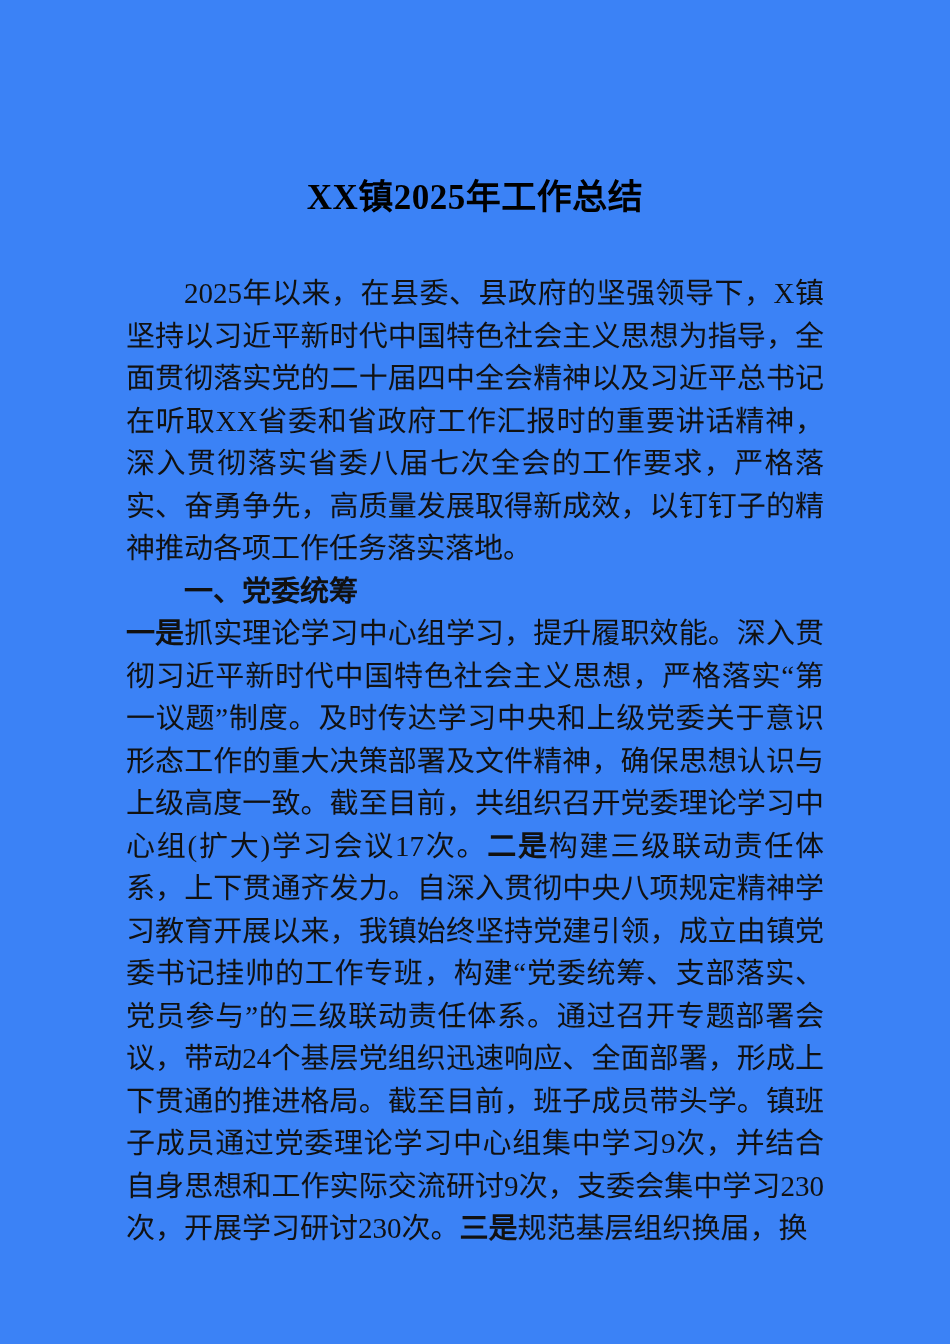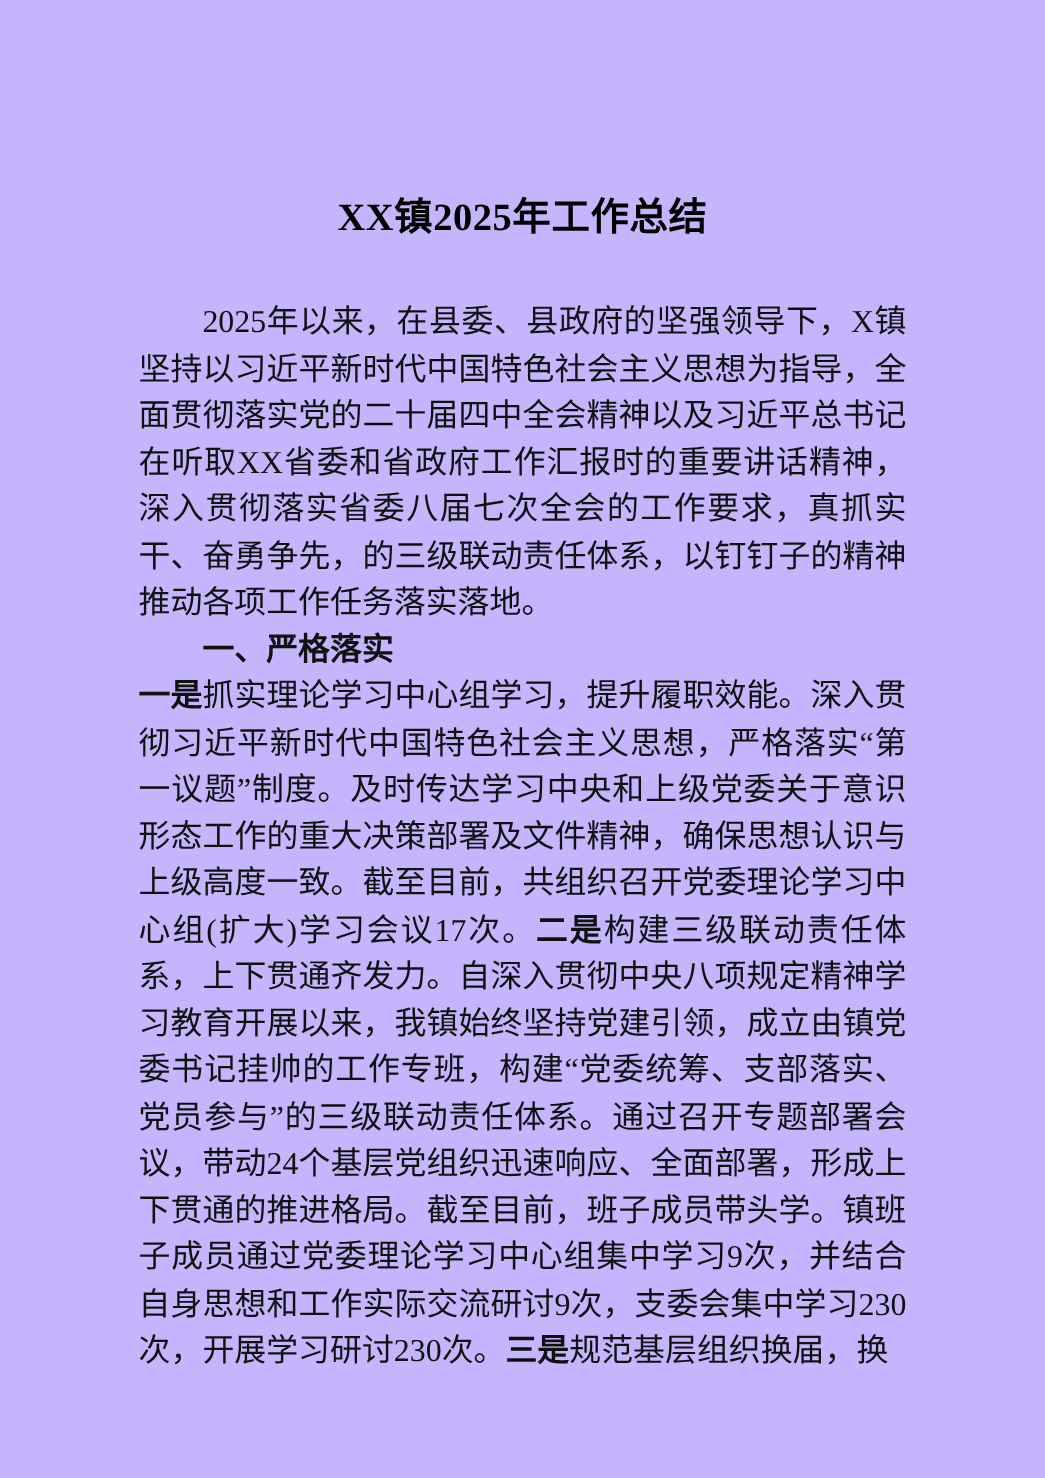--- a/index.html
+++ b/index.html
@@ -6,21 +6,21 @@
   html, body {
     margin: 0;
     padding: 0;
     background: #ffffff;
   }
 
   .page {
     position: relative;
     width: 950px;
     height: 1344px;
-    background: #c4b5fd;
+    background: #3b82f6;
     margin: 0 auto;
     overflow: hidden;
     box-sizing: border-box;
   }
 
   .content {
     position: absolute;
     left: 126px;
     top: 0;
     width: 698px;
@@ -73,19 +73,19 @@
 </head>
 <body>
 
 <div class="page">
   <div class="content">
 
     <h1 class="doc-title">XX镇2025年工作总结</h1>
 
     <div class="body-block">
 
-    <p class="para indent"><span class="plain-run">2025年以来，在县委、县政府的坚强领导下，X镇坚持以习近平新时代中国特色社会主义思想为指导，全面贯彻落实党的二十届四中全会精神以及习近平总书记在听取XX省委和省政府工作汇报时的重要讲话精神，深入贯彻落实省委八届七次全会的工作要求，真抓实干、奋勇争先，的三级联动责任体系，以钉钉子的精神推动各项工作任务落实落地。</span></p>
-        <p class="para indent heading"><span class="bold-run">一、严格落实</span></p>
+    <p class="para indent"><span class="plain-run">2025年以来，在县委、县政府的坚强领导下，X镇坚持以习近平新时代中国特色社会主义思想为指导，全面贯彻落实党的二十届四中全会精神以及习近平总书记在听取XX省委和省政府工作汇报时的重要讲话精神，深入贯彻落实省委八届七次全会的工作要求，严格落实、奋勇争先，高质量发展取得新成效，以钉钉子的精神推动各项工作任务落实落地。</span></p>
+        <p class="para indent heading"><span class="bold-run">一、党委统筹</span></p>
         <p class="para"><span class="bold-run">一是</span><span class="plain-run">抓实理论学习中心组学习，提升履职效能。深入贯彻习近平新时代中国特色社会主义思想，严格落实“第一议题”制度。及时传达学习中央和上级党委关于意识形态工作的重大决策部署及文件精神，确保思想认识与上级高度一致。截至目前，共组织召开党委理论学习中心组(扩大)学习会议17次。</span><span class="bold-run">二是</span><span class="plain-run">构建三级联动责任体系，上下贯通齐发力。自深入贯彻中央八项规定精神学习教育开展以来，我镇始终坚持党建引领，成立由镇党委书记挂帅的工作专班，构建“党委统筹、支部落实、党员参与”的三级联动责任体系。通过召开专题部署会议，带动24个基层党组织迅速响应、全面部署，形成上下贯通的推进格局。截至目前，班子成员带头学。镇班子成员通过党委理论学习中心组集中学习9次，并结合自身思想和工作实际交流研讨9次，支委会集中学习230次，开展学习研讨230次。</span><span class="bold-run">三是</span><span class="plain-run">规范基层组织换届，换</span></p>
       </div>
 
   </div>
 </div>
 
 </body></html>

